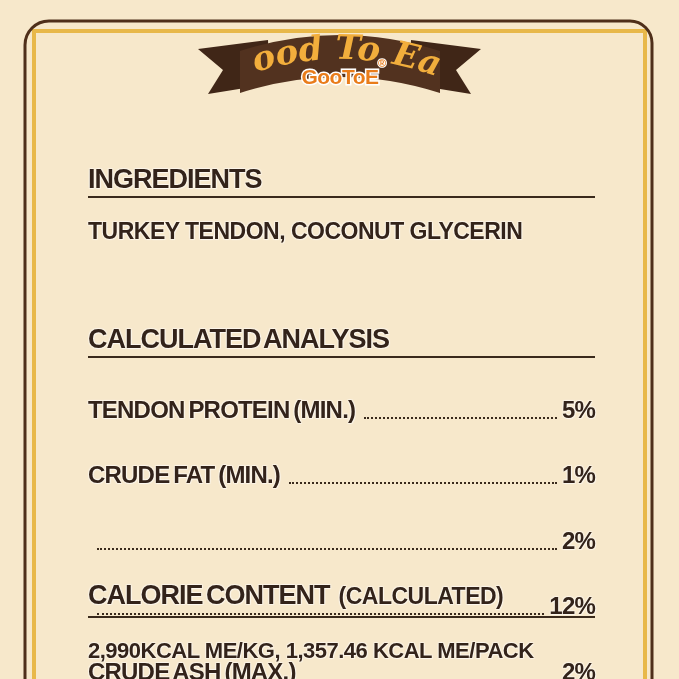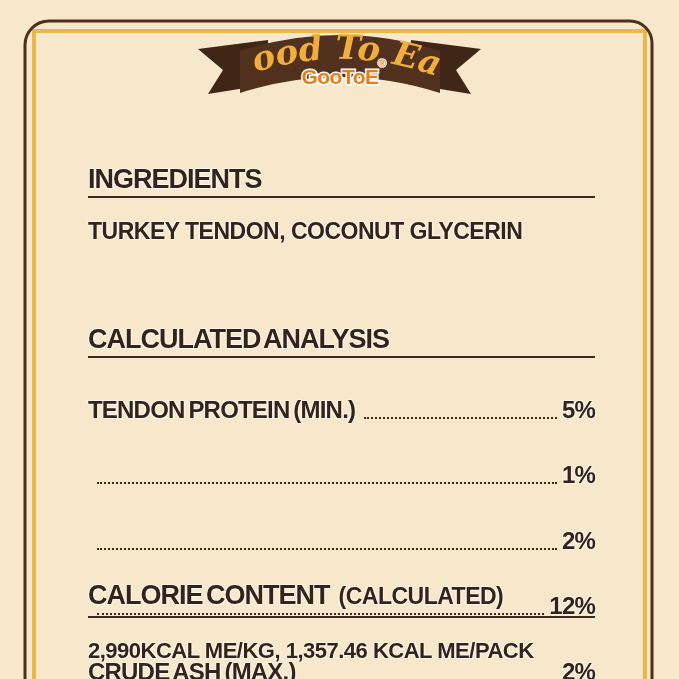--- a/index.html
+++ b/index.html
@@ -135,20 +135,21 @@
       <div class="section-heading halo">CALCULATED ANALYSIS</div>
       <div class="rows">
 
         <div class="analysis-row halo">
           <span class="label">TENDON PROTEIN (MIN.)</span>
           <span class="leader"></span>
           <span class="value">5%</span>
         </div>
 
         <div class="analysis-row halo">
+          <span class="label">CRUDE FAT (MIN.)</span>
           <span class="leader"></span>
           <span class="value">1%</span>
         </div>
 
         <div class="analysis-row halo">
           <span class="leader"></span>
           <span class="value">2%</span>
         </div>
 
         <div class="analysis-row halo">

